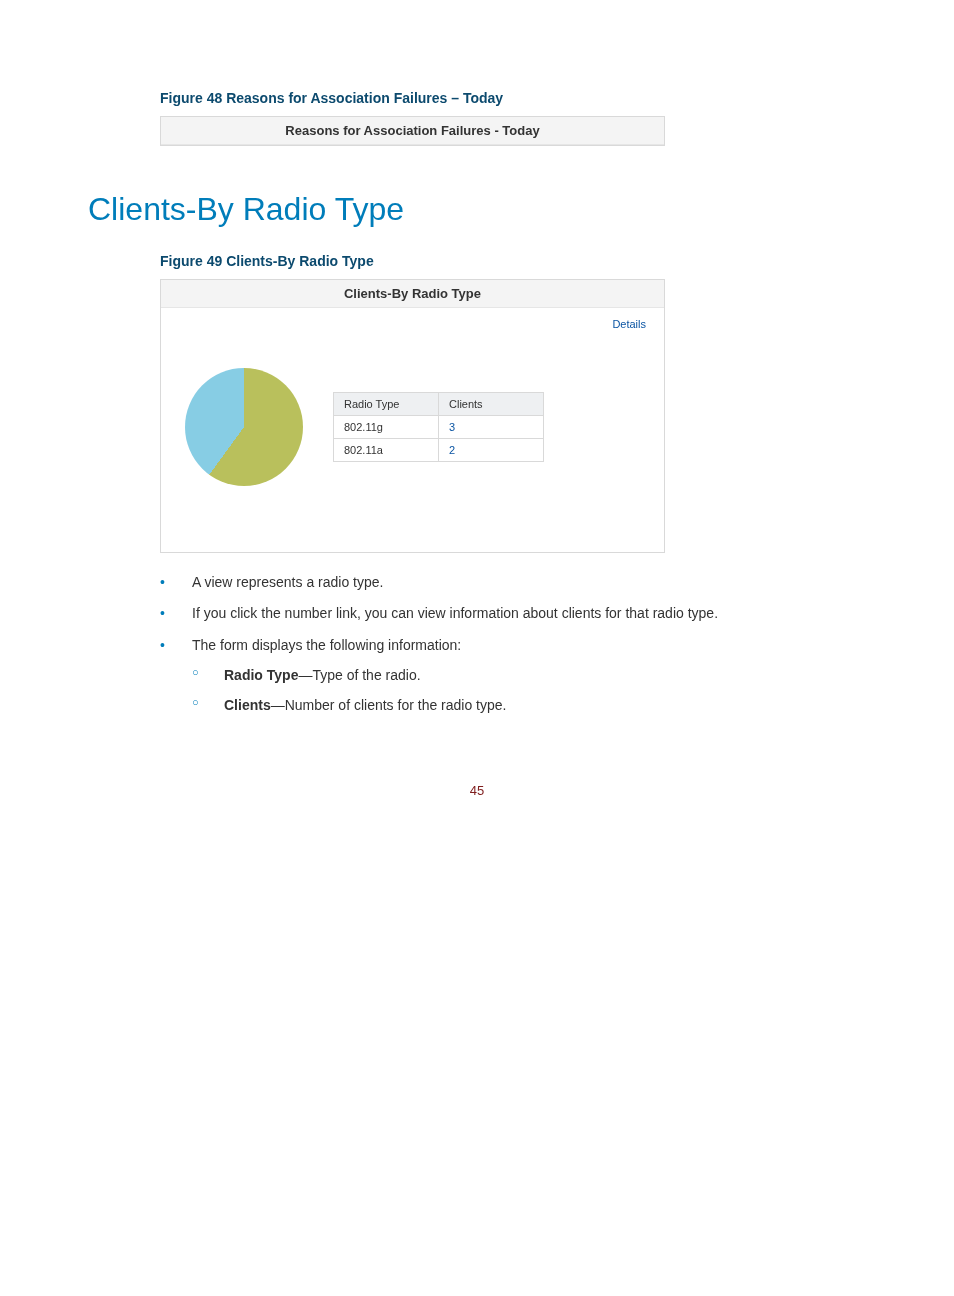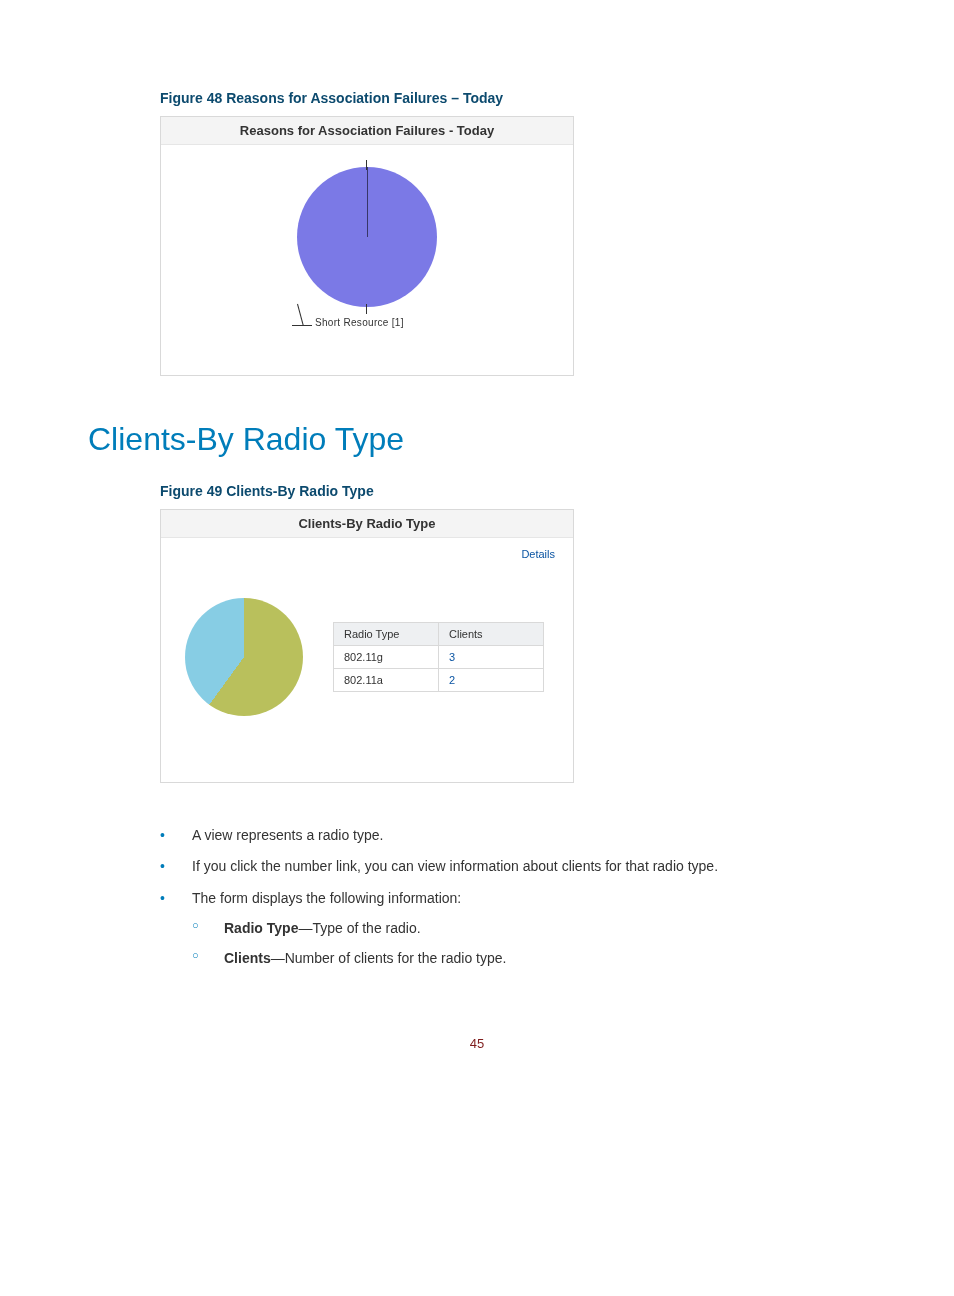--- a/index.html
+++ b/index.html
@@ -17,22 +17,22 @@
   }
   .figure-caption {
     color: #0c4a6e;
     font-weight: bold;
     font-size: 14px;
     margin: 0 0 10px 72px;
   }
   .panel {
     border: 1px solid #d9d9d9;
     margin-left: 72px;
-    margin-bottom: 42px;
-    width: 414px;
+    margin-bottom: 19px;
+    width: 505px;
     box-sizing: border-box;
   }
   .panel-title {
     background: #f4f4f4;
     text-align: center;
     font-weight: bold;
     font-size: 13px;
     padding: 6px 0;
     border-bottom: 1px solid #e6e6e6;
     font-family: Arial, sans-serif;
@@ -223,34 +223,20 @@
 </style>
 </head>
 <body>
 
 <div class="page">
 
   <div class="figure-caption">Figure 48 Reasons for Association Failures – Today</div>
 
   <div class="panel">
     <div class="panel-title">Reasons for Association Failures - Today</div>
-    <div class="panel-body">
-      <div class="chart1-wrap">
-        <div class="pie1">
-          <div class="pie1-tick-top"></div>
-          <div class="pie1-radius"></div>
-          <div class="pie1-tick-bottom"></div>
-        </div>
-        <div class="leader1">
-          <div class="leader1-line-v"></div>
-          <div class="leader1-line-h"></div>
-          <div class="leader1-label">Short Resource [1]</div>
-        </div>
-      </div>
-    </div>
   </div>
 
   <h1 class="section-heading">Clients-By Radio Type</h1>
 
   <div class="figure-caption">Figure 49 Clients-By Radio Type</div>
 
   <div class="panel">
     <div class="panel-title">Clients-By Radio Type</div>
     <div class="panel2-body">
       <span class="details-link">Details</span>

